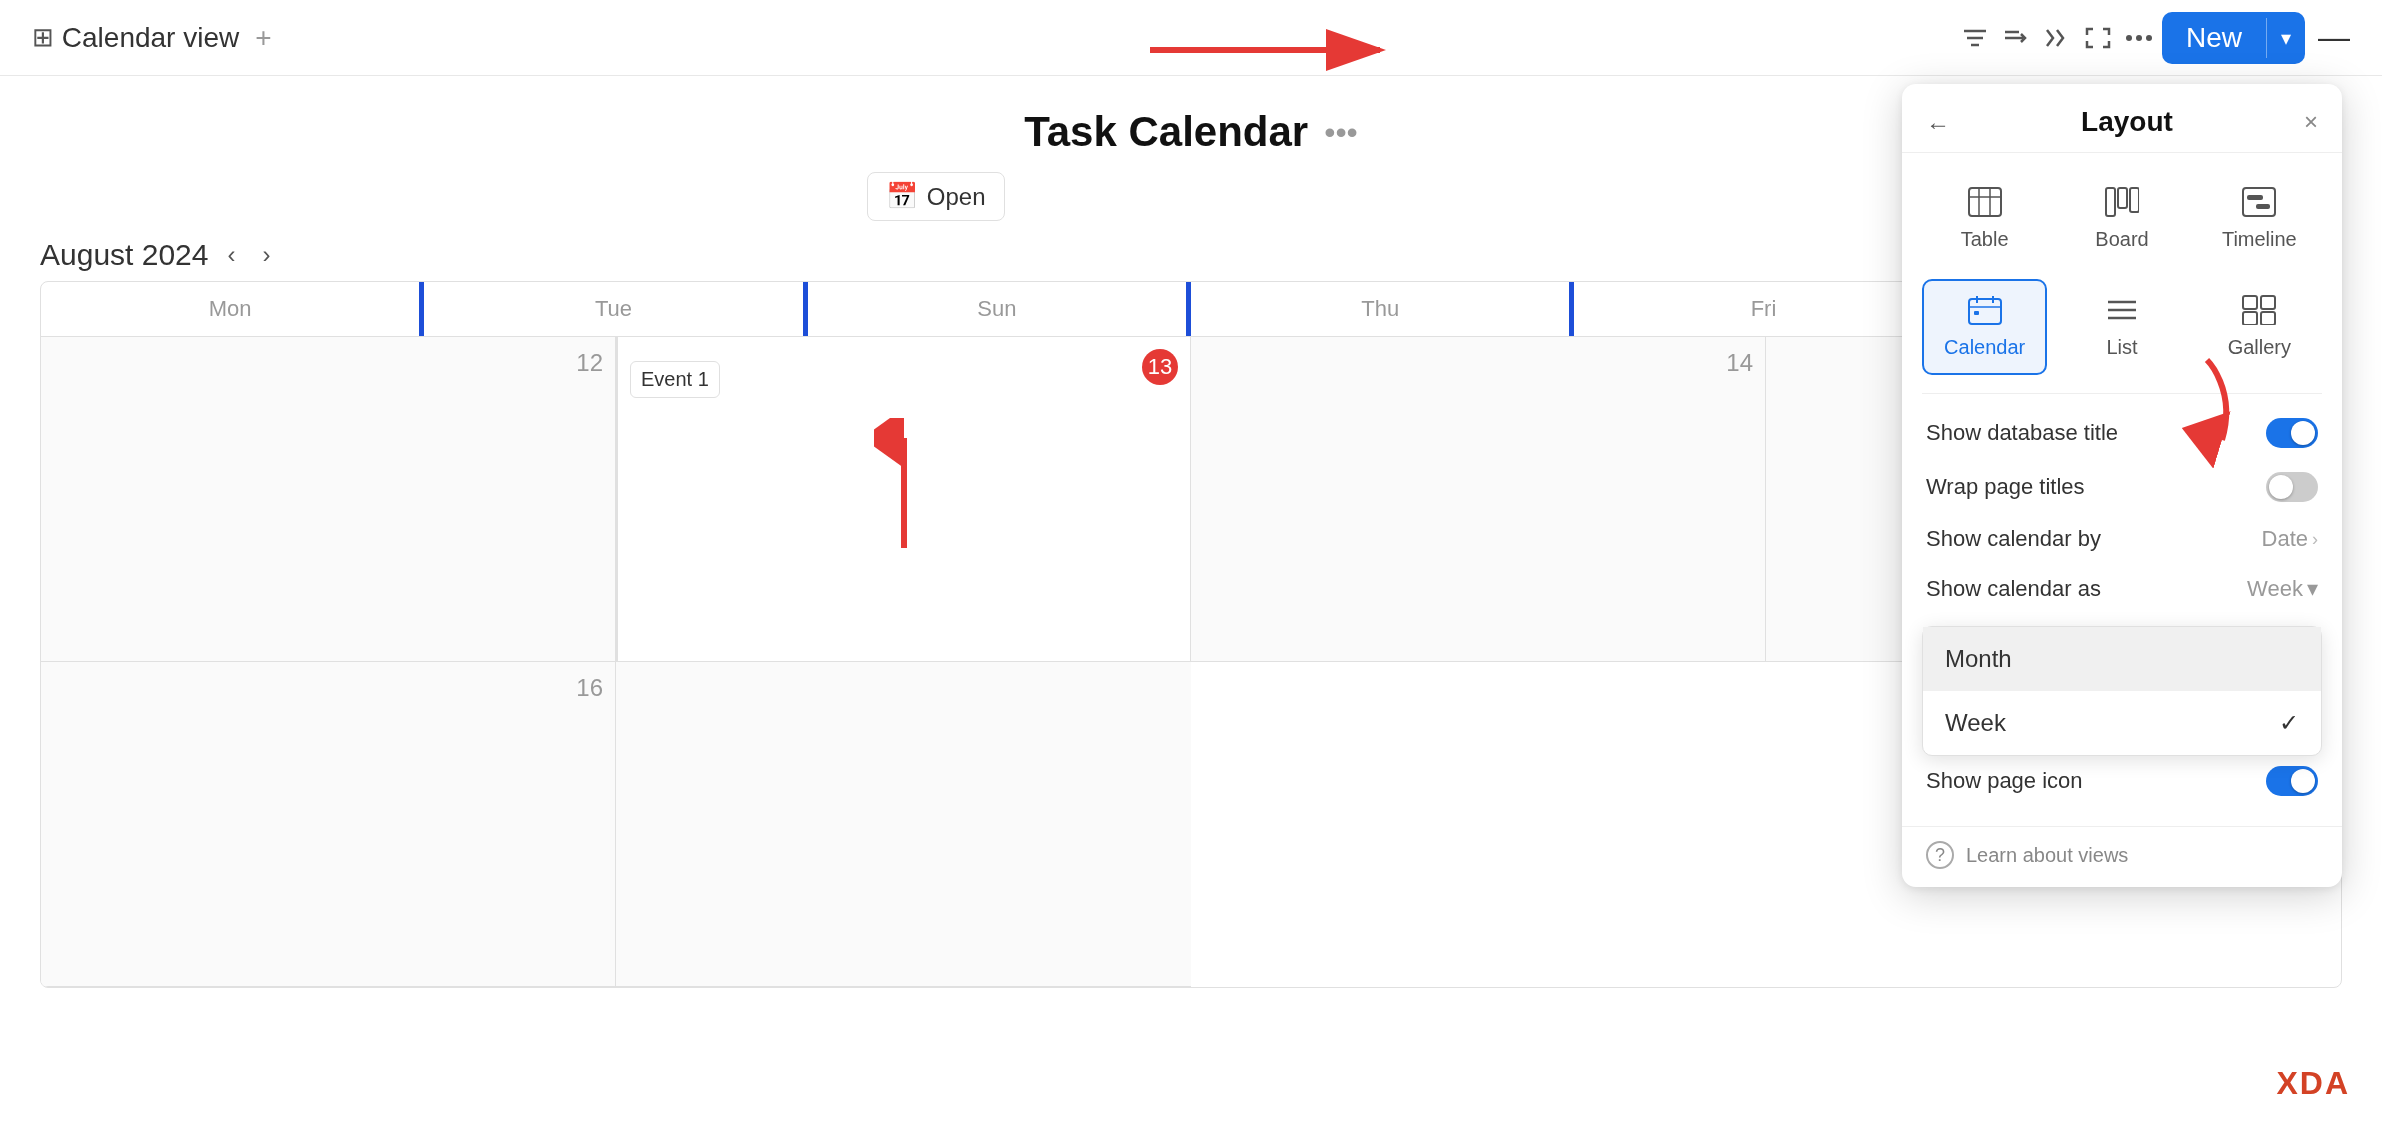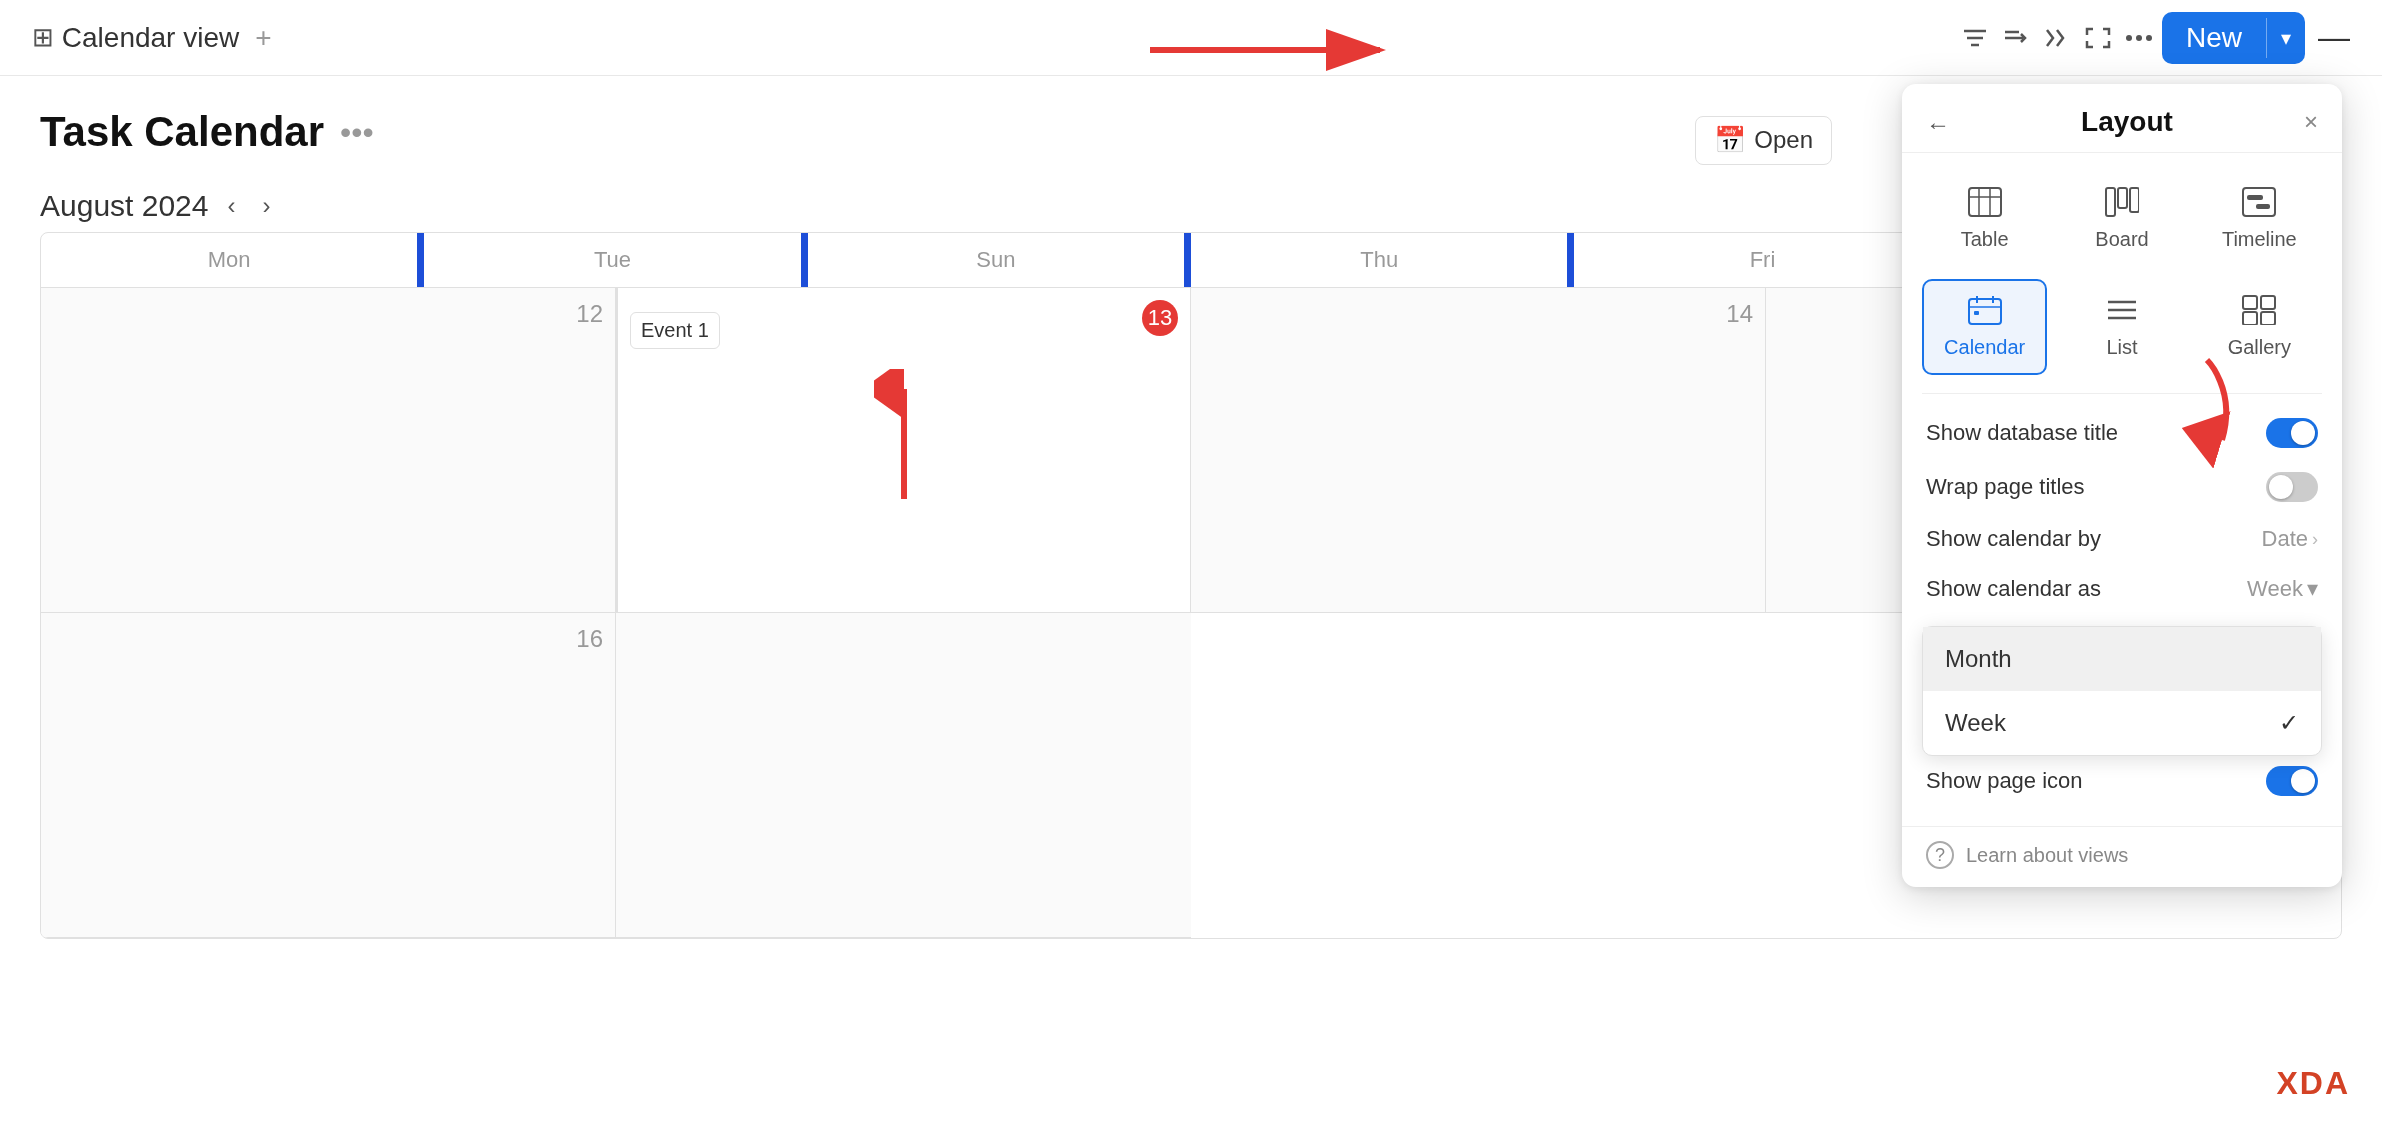--- a/index.html
+++ b/index.html
@@ -24,21 +24,21 @@
 
     
     .main-area { padding: 32px 40px 0 40px; }
     .page-title { font-size: 42px; font-weight: 700; color: #111; display: flex; align-items: center; gap: 16px; margin-bottom: 16px; }
     .page-title-dots { font-size: 32px; color: #999; font-weight: 400; }
     .open-btn { display: flex; align-items: center; gap: 8px; background: #fff; border: 1px solid #e0e0e0; border-radius: 8px; padding: 8px 18px; font-size: 24px; color: #333; cursor: pointer; }
 
     
     .calendar-container { border: 1px solid #e0e0e0; border-radius: 8px; overflow: hidden; }
     .calendar-header { display: grid; grid-template-columns: repeat(6, 1fr); border-bottom: 1px solid #e0e0e0; }
-    .cal-header-cell { text-align: center; padding: 14px 0; font-size: 22px; color: #999; font-weight: 400; border-right: 7px solid #1d4ed8; }
+    .cal-header-cell { text-align: center; padding: 14px 0; font-size: 22px; color: #999; font-weight: 400; border-right: 5px solid #1d4ed8; }
     .cal-header-cell:last-child { border-right: none; }
     .calendar-body { display: grid; grid-template-columns: repeat(4, 1fr); min-height: 650px; }
     .cal-cell { border-right: 1px solid #e0e0e0; border-bottom: 1px solid #e0e0e0; padding: 12px; min-height: 280px; position: relative; }
     .cal-cell:nth-child(6n) { border-right: none; }
     .cal-cell.active-col { background: #fff; }
     .cal-cell.inactive-col { background: #fafafa; }
     .date-num { font-size: 24px; color: #999; text-align: right; margin-bottom: 8px; }
     .date-badge { display: inline-flex; align-items: center; justify-content: center; background: #e53935; color: #fff; border-radius: 50%; width: 36px; height: 36px; font-size: 22px; font-weight: 500; float: right; }
     .event-item { background: #fff; border: 1px solid #e0e0e0; border-radius: 6px; padding: 6px 10px; font-size: 20px; color: #333; margin-top: 4px; cursor: pointer; display: inline-block; }
 
@@ -94,21 +94,21 @@
     .learn-link { font-size: 20px; color: #888; cursor: pointer; }
 
     
     .watermark { position: absolute; bottom: 20px; right: 32px; font-size: 32px; font-weight: 700; color: #cc2200; opacity: 0.85; letter-spacing: 2px; }
 
     
     .month-nav-row { display: flex; align-items: center; justify-content: space-between; margin-bottom: 8px; }
     .nav-btn { font-size: 24px; color: #555; cursor: pointer; padding: 4px 8px; }
 
     
-    .top-calendar-row { display: flex; align-items: center; justify-content: space-between; margin-bottom: 16px; }
+    .top-calendar-row { display: flex; align-items: center; justify-content: space-between; margin-bottom: 16px; flex-direction: column; }
   </style>
 </head>
 <body>
 
 <div class="top-bar">
   <div class="top-bar-left">
     <div class="tab-item">
       <span class="tab-icon">⊞</span>
       <span>Calendar view</span>
     </div>

